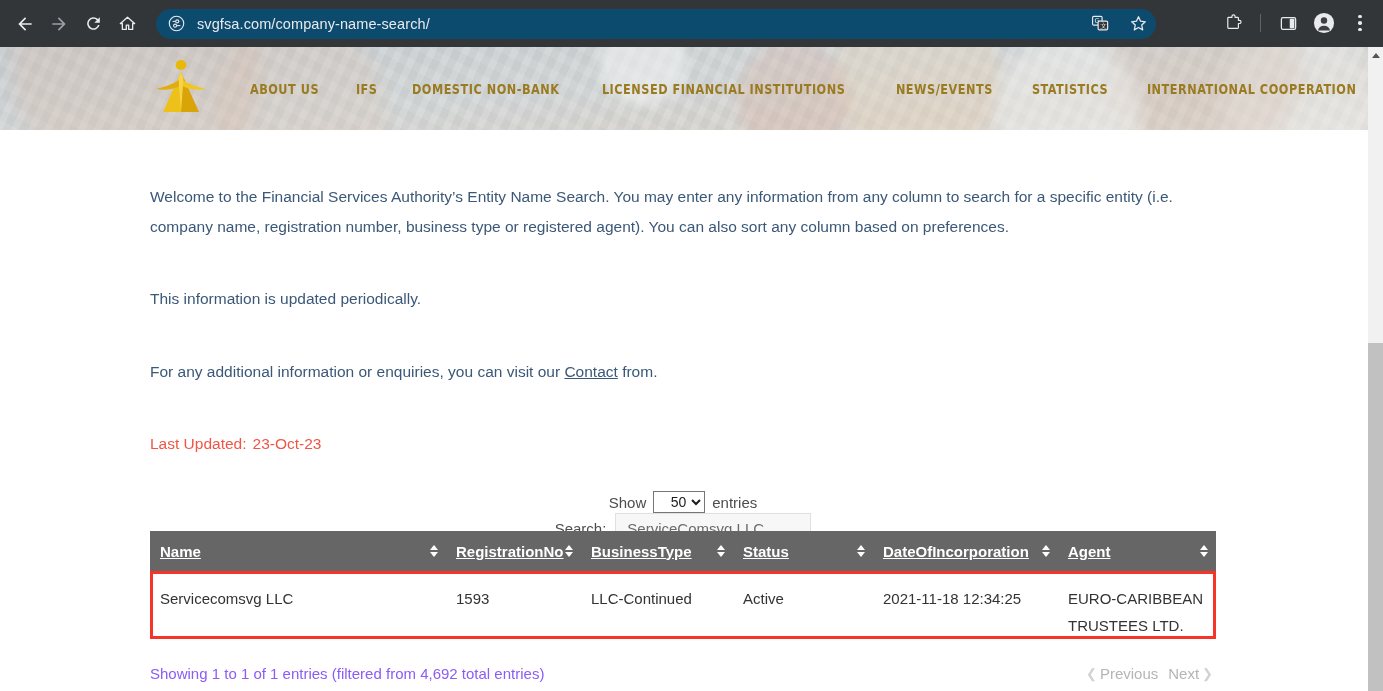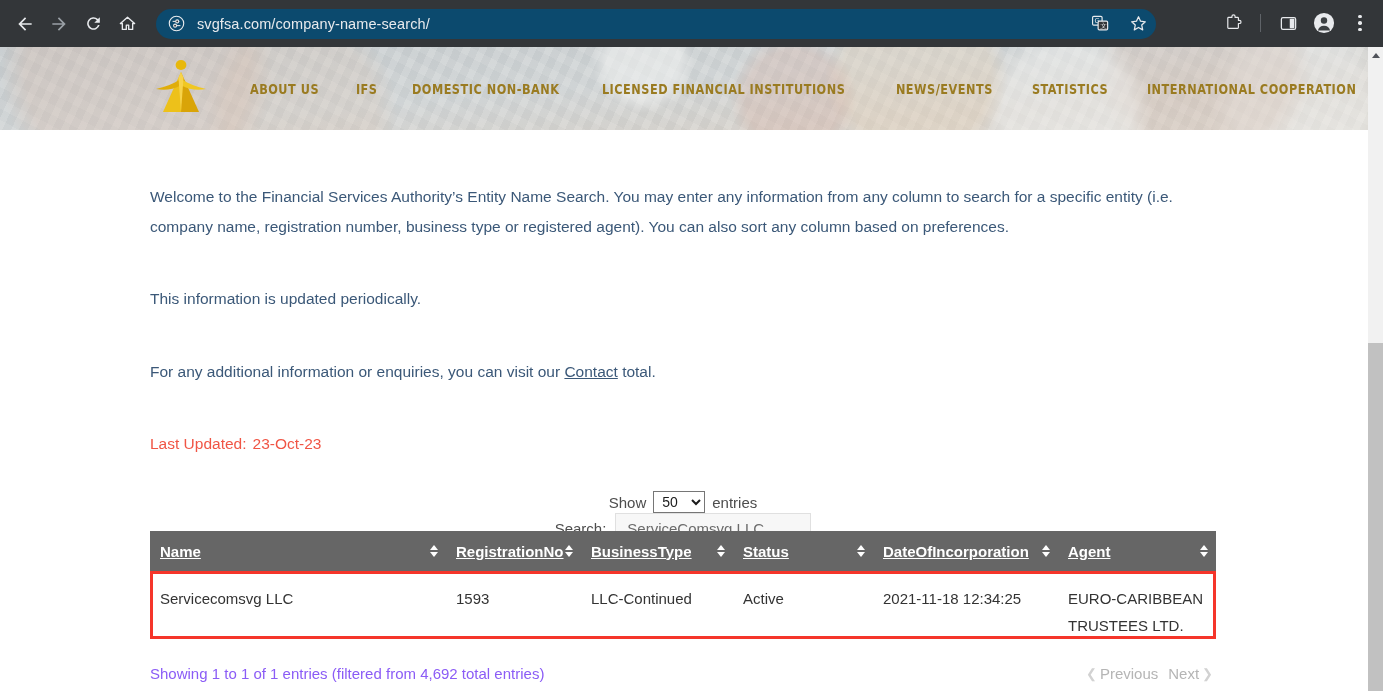--- a/index.html
+++ b/index.html
@@ -168,20 +168,21 @@
   }
   #length-select {
     font-family: "Liberation Sans", sans-serif;
     font-size: 14px;
     color: #1b1b1b;
     height: 22px;
     padding: 1px 2px 1px 4px;
     border: 1px solid #767676;
     background: #ffffff;
     border-radius: 0;
+    text-align: right;
   }
   #search-control {
     color: #4d4d4d; font-size: 15px;
     display: flex; align-items: center; gap: 9px;
   }
   #search-input {
     width: 196px; height: 31px;
     border: 1px solid #e0e0e0;
     background: #f7f7f7;
     font-family: "Liberation Sans", sans-serif;
@@ -437,21 +438,21 @@
     <div id="intro-block">
       <p class="para">Welcome to the Financial Services Authority’s Entity Name Search. You may enter any information from any column to search for a specific entity (i.e.</p>
       <p class="para">company name, registration number, business type or registered agent). You can also sort any column based on preferences.</p>
     </div>
 
     <div id="periodic-block">
       <p class="para">This information is updated periodically.</p>
     </div>
 
     <div id="contact-block">
-      <p class="para"><span>For any additional information or enquiries, you can visit our </span><a id="contact-link">Contact</a><span> total.</span></p>
+      <p class="para"><span>For any additional information or enquiries, you can visit our </span><a id="contact-link">Contact</a><span> from.</span></p>
     </div>
 
     <div id="last-updated">
       <span>Last Updated:</span><span id="last-updated-date">23-Oct-23</span>
     </div>
 
     <div id="table-toolbar">
       <div id="length-control">
         <span>Show</span>
         <select id="length-select">

